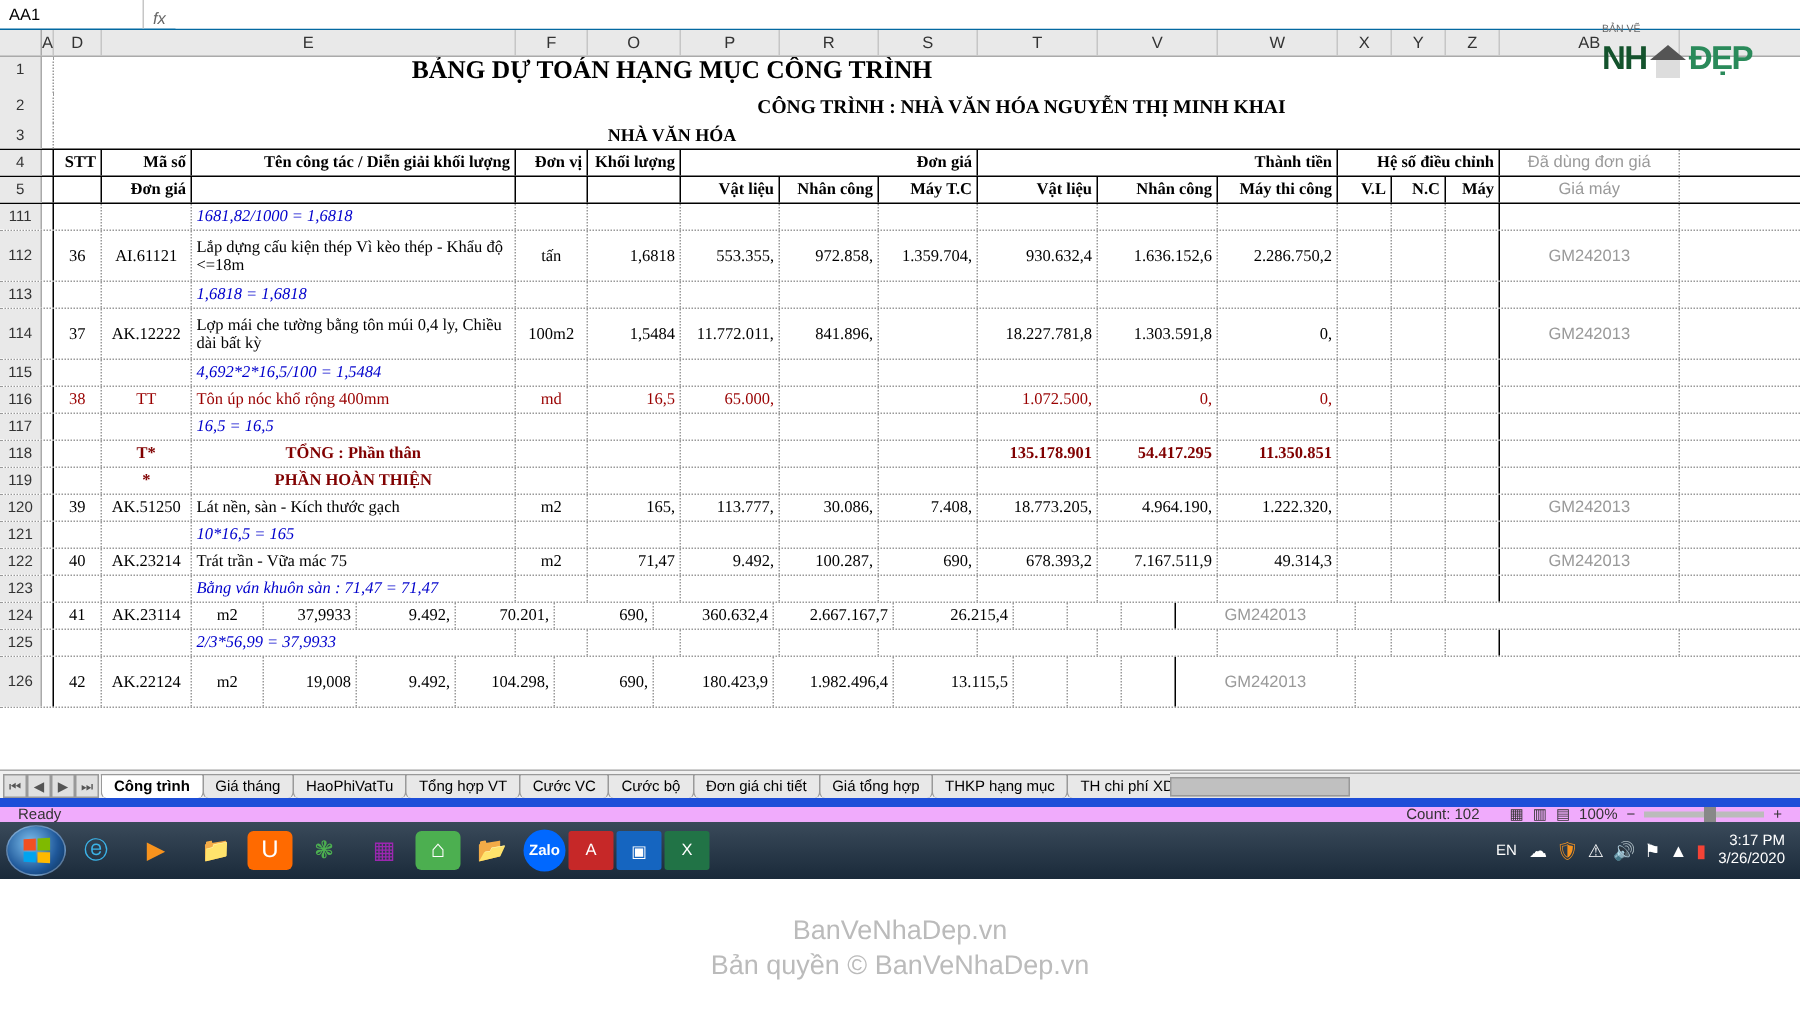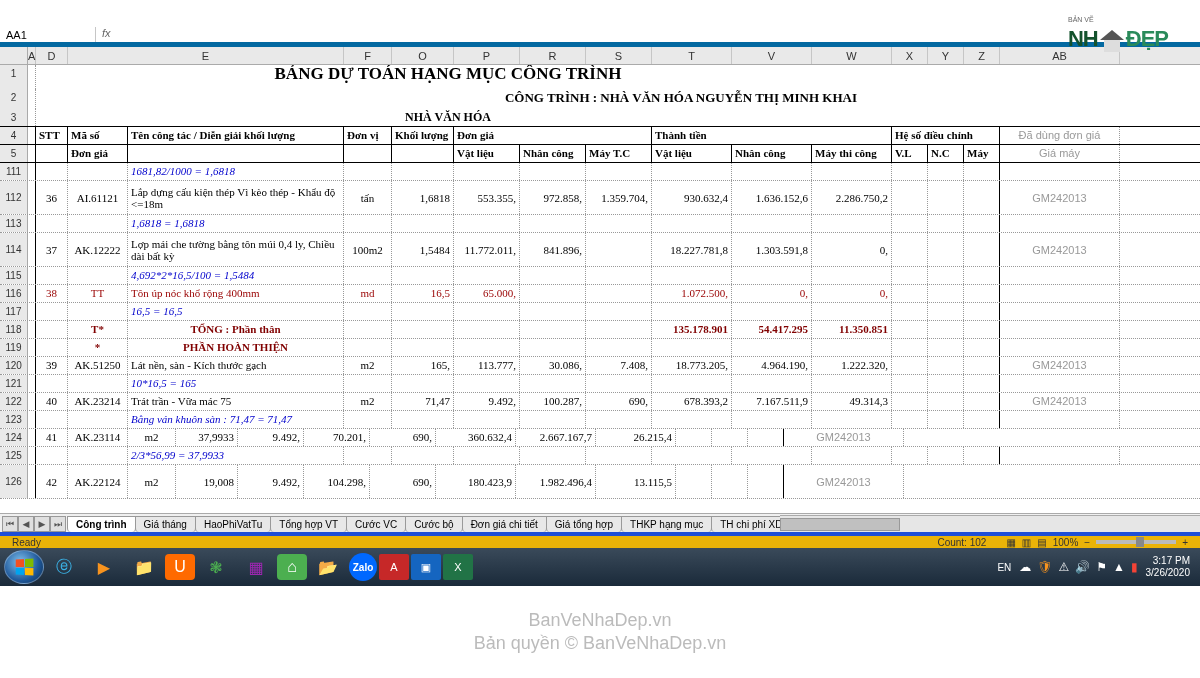--- a/index.html
+++ b/index.html
@@ -1,19 +1,19 @@
 <!DOCTYPE html>
 <html><head>
 <meta charset="utf-8">
 <style>
 * { margin: 0; padding: 0; box-sizing: border-box; font-family: 'Segoe UI', Tahoma, sans-serif; }
 body { background: #fff; width: 1200px; height: 678px; overflow: hidden; position: relative; }
 
 
-.namebar { height: 20px; background: #fff; border-bottom: 5px solid #0369a1; display: flex; align-items: flex-start; font-size: 11px; margin-top: 27px; }
+.namebar { height: 20px; background: #fff; border-bottom: 1px solid #0369a1; display: flex; align-items: flex-end; font-size: 11px; }
 .namebox { width: 96px; border-right: 1px solid #c6c6c6; padding: 0 6px; height: 100%; display: flex; align-items: center; }
 .fx-icon { padding: 0 6px; font-style: italic; color: #666; }
 .formula-input { flex: 1; border: none; outline: none; font-size: 11px; padding: 0 4px; }
 
 
 .colhdr-row { display: flex; background: #e9e9e9; border-bottom: 1px solid #aaa; height: 18px; font-size: 11px; }
 .rowhdr-corner { width: 28px; border-right: 1px solid #aaa; }
 .colhdr { border-right: 1px solid #c6c6c6; text-align: center; line-height: 18px; color: #333; }
 
 
@@ -34,38 +34,38 @@
 
 .center { text-align: center; } .right { text-align: right; }
 .bold { font-weight: bold; } .italic { font-style: italic; }
 .times { font-family: 'Times New Roman', serif; }
 .blue { color: #0000cc; } .darkred { color: #990000; } .maroon { color: #800000; }
 .gray { color: #999; }
 
 .title1 { font-size: 17px; font-weight: bold; font-family: 'Times New Roman', serif; text-align: center; }
 .title2 { font-size: 13px; font-weight: bold; font-family: 'Times New Roman', serif; text-align: right; }
 .title3 { font-size: 12px; font-weight: bold; font-family: 'Times New Roman', serif; text-align: center; }
-.hdr-cell { font-family: 'Times New Roman', serif; font-weight: bold; text-align: left; font-size: 11px; }
+.hdr-cell { font-family: 'Times New Roman', serif; font-weight: bold; text-align: right; font-size: 11px; }
 
 .tallrow .cell, .tallrow .rowhdr { line-height: normal; }
 .tallrow { min-height: 34px; }
 .tallrow .rowhdr { display: flex; align-items: center; justify-content: center; }
 .tallrow .cell { display: flex; align-items: center; }
 .tallrow .cell.center { justify-content: center; }
 .tallrow .cell.right { justify-content: flex-end; }
 
 
 .sheettabs { position: absolute; left: 0; right: 0; bottom: 145px; height: 20px; background: #f0f0f0; border-top: 1px solid #aaa; display: flex; align-items: center; font-size: 10px; }
 .tabnav { display: flex; gap: 0; padding: 0 2px; }
 .tabnav-btn { width: 16px; height: 16px; border: 1px solid #999; background: #e0e0e0; text-align: center; line-height: 14px; font-size: 9px; color: #555; }
 .tab { padding: 2px 8px; border: 1px solid #999; border-bottom: none; background: #e8e8e8; margin-left: -1px; border-radius: 0 0 4px 4px; cursor: pointer; }
 .tab.active { background: #fff; font-weight: bold; }
 
 
-.statusbar { position: absolute; left: 0; right: 0; bottom: 130px; height: 16px; background: #eab308; border-top: 4px solid #1d4ed8; display: flex; align-items: center; font-size: 10px; padding: 0 12px; justify-content: space-between; color: #333; }
+.statusbar { position: absolute; left: 0; right: 0; bottom: 130px; height: 16px; background: #f0abfc; border-top: 6px solid #1d4ed8; display: flex; align-items: center; font-size: 10px; padding: 0 12px; justify-content: space-between; color: #333; }
 .zoom { display: flex; align-items: center; gap: 6px; }
 .zoom-slider { width: 80px; height: 4px; background: #bbb; position: relative; }
 .zoom-thumb { position: absolute; left: 50%; top: -3px; width: 8px; height: 10px; background: #888; }
 
 
 .taskbar { position: absolute; left: 0; right: 0; bottom: 92px; height: 38px; background: linear-gradient(#3a4a5a, #1a2a3a); display: flex; align-items: center; padding: 0 4px; }
 .start-orb { width: 40px; height: 34px; border-radius: 50%; background: radial-gradient(circle at 40% 35%, #7ec0ee, #1e5799 60%, #0a2a4a); display: flex; align-items: center; justify-content: center; border: 1px solid rgba(255,255,255,.3); }
 .start-flag { width: 18px; height: 16px; display: grid; grid-template-columns: 1fr 1fr; grid-template-rows: 1fr 1fr; gap: 1px; transform: perspective(30px) rotateY(-12deg); }
 .f1{background:#f25022}.f2{background:#7fba00}.f3{background:#00a4ef}.f4{background:#ffb900}
 .task-icon { width: 38px; height: 30px; margin: 0 1px; border-radius: 2px; display: flex; align-items: center; justify-content: center; font-size: 16px; color: #fff; }

